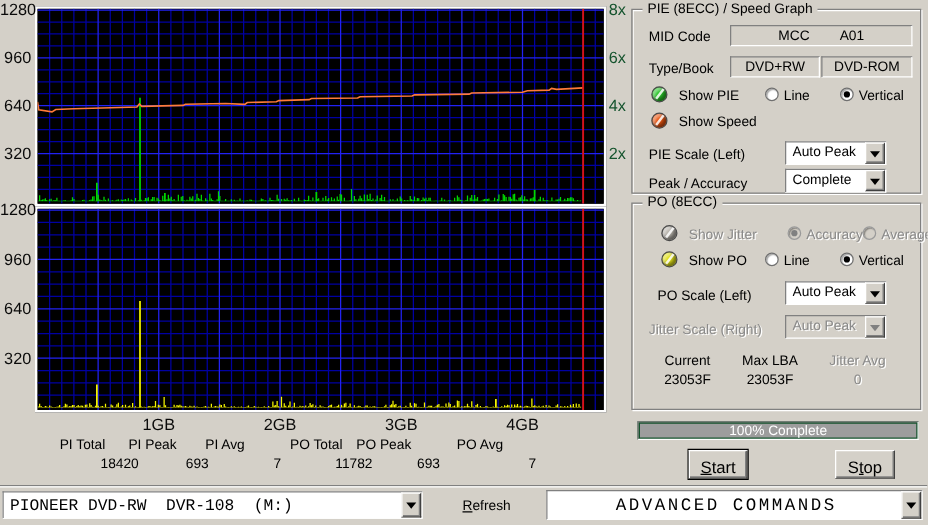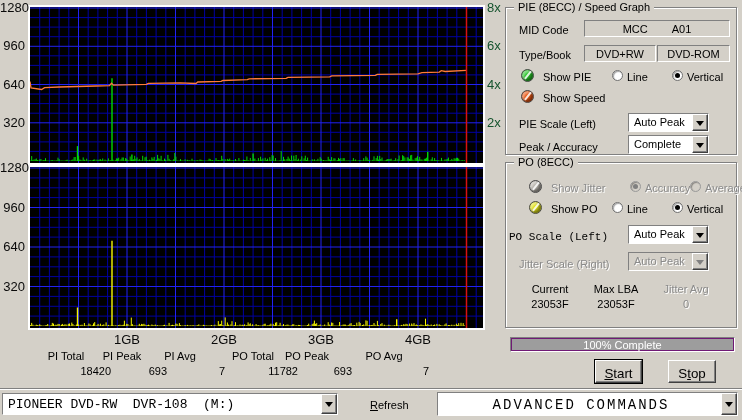--- a/index.html
+++ b/index.html
@@ -39,21 +39,21 @@
   .radio { position:absolute; width:11px; height:11px; border-radius:50%; background:#fff;
     border:1px solid #707070; box-shadow:inset 1px 1px 1px rgba(0,0,0,.35); }
   .radio .dot { position:absolute; left:2px; top:2px; width:5px; height:5px; border-radius:50%; background:#000; display:none; }
   .radio.sel .dot { display:block; }
   .radio.disabled { background:#d4d0c8; border-color:#9a9a9a; }
   .radio.disabled .dot { background:#808080; }
   .btn { position:absolute; background:#d4d0c8; text-align:center; padding-top:4px;
     border:1px solid; border-color:#fff #404040 #404040 #fff; box-shadow:inset -1px -1px 0 #808080; }
   .btn.default { box-shadow:0 0 0 1px #000, inset -1px -1px 0 #808080; }
   .progress-outer { position:absolute; border:1px solid; border-color:#808080 #fff #fff #808080;
-    background:#701a75; padding:1px; }
+    background:#14532d; padding:1px; }
   .progress-fill { height:100%; background:#9d9d9d; }
   .progress-label { position:absolute; left:0; right:0; top:1px; text-align:center; color:#fff; }
   .groove { position:absolute; left:0; width:742px; height:0; border-top:1px solid #808080; border-bottom:1px solid #fff; }
   .mono { font-family:"Liberation Mono", monospace; }
   u { text-decoration:underline; }
 </style>
 </head>
 <body>
 
 <div class="chart-frame" style="left:28px; top:5px; width:457px; height:160px;">
@@ -1067,21 +1067,21 @@
 
   <span class="led" style="left: 23px; top: 38px; background: rgb(224, 224, 26);"></span>
   <span class="lbl" style="left:45px; top:40px;">Show PO</span>
   <span class="radio" style="left:106px; top:39px;"></span>
   <span class="lbl" style="left:121px; top:40px;">Line</span>
   <span class="radio sel" style="left:166px; top:39px;">
       <span class="dot"></span>
     </span>
   <span class="lbl" style="left:181px; top:40px;">Vertical</span>
 
-  <span class="lbl" style="left:3px; top:68px;font-family:Liberation Mono, monospace;">PO Scale (Left)</span>
+  <span class="lbl" style="left:20px; top:68px;">PO Scale (Left)</span>
   <div class="combo" style="left:122px; top:62px; width:81px; height:19px;">
     <span class="ct">Auto Peak</span>
     <span class="cbtn">
         <span class="tri"></span>
       </span>
   </div>
 
   <span class="lbl dis" style="left:13px; top:95px;">Jitter Scale (Right)</span>
   <div class="combo disabled" style="left:122px; top:89px; width:81px; height:19px;">
     <span class="ct">Auto Peak</span>
@@ -1096,21 +1096,21 @@
   <span class="lbl" style="left:84px; top:135px; width:52px; text-align:center;">23053F</span>
   <span class="lbl dis" style="left:152px; top:120px; width:56px; text-align:center;">Jitter Avg</span>
   <span class="lbl dis" style="left:152px; top:135px; width:56px; text-align:center;">0</span>
 </div>
 
 <div class="progress-outer" style="left:510px; top:337px; width:225px; height:15px;">
   <div class="progress-fill" id="progress-fill" style="width: 100%;"></div>
   <span class="progress-label">100% Complete</span>
 </div>
 
-<button class="btn default" style="left:551px; top:360px; width:47px; height:23px;margin-left:44px;"><u>S</u>tart</button>
+<button class="btn default" style="left:551px; top:360px; width:47px; height:23px;"><u>S</u>tart</button>
 <button class="btn" style="left:668px; top:360px; width:48px; height:23px;">S<u>t</u>op</button>
 
 <div class="groove" style="top:388px;"></div>
 
 <div class="combo mono" style="left:2px; top:393px; width:336px; height:22px; font-size:13px;">
   <span class="ct" style="top:3px;">PIONEER DVD-RW  DVR-108  (M:)</span>
   <span class="cbtn">
       <span class="tri"></span>
     </span>
 </div>

